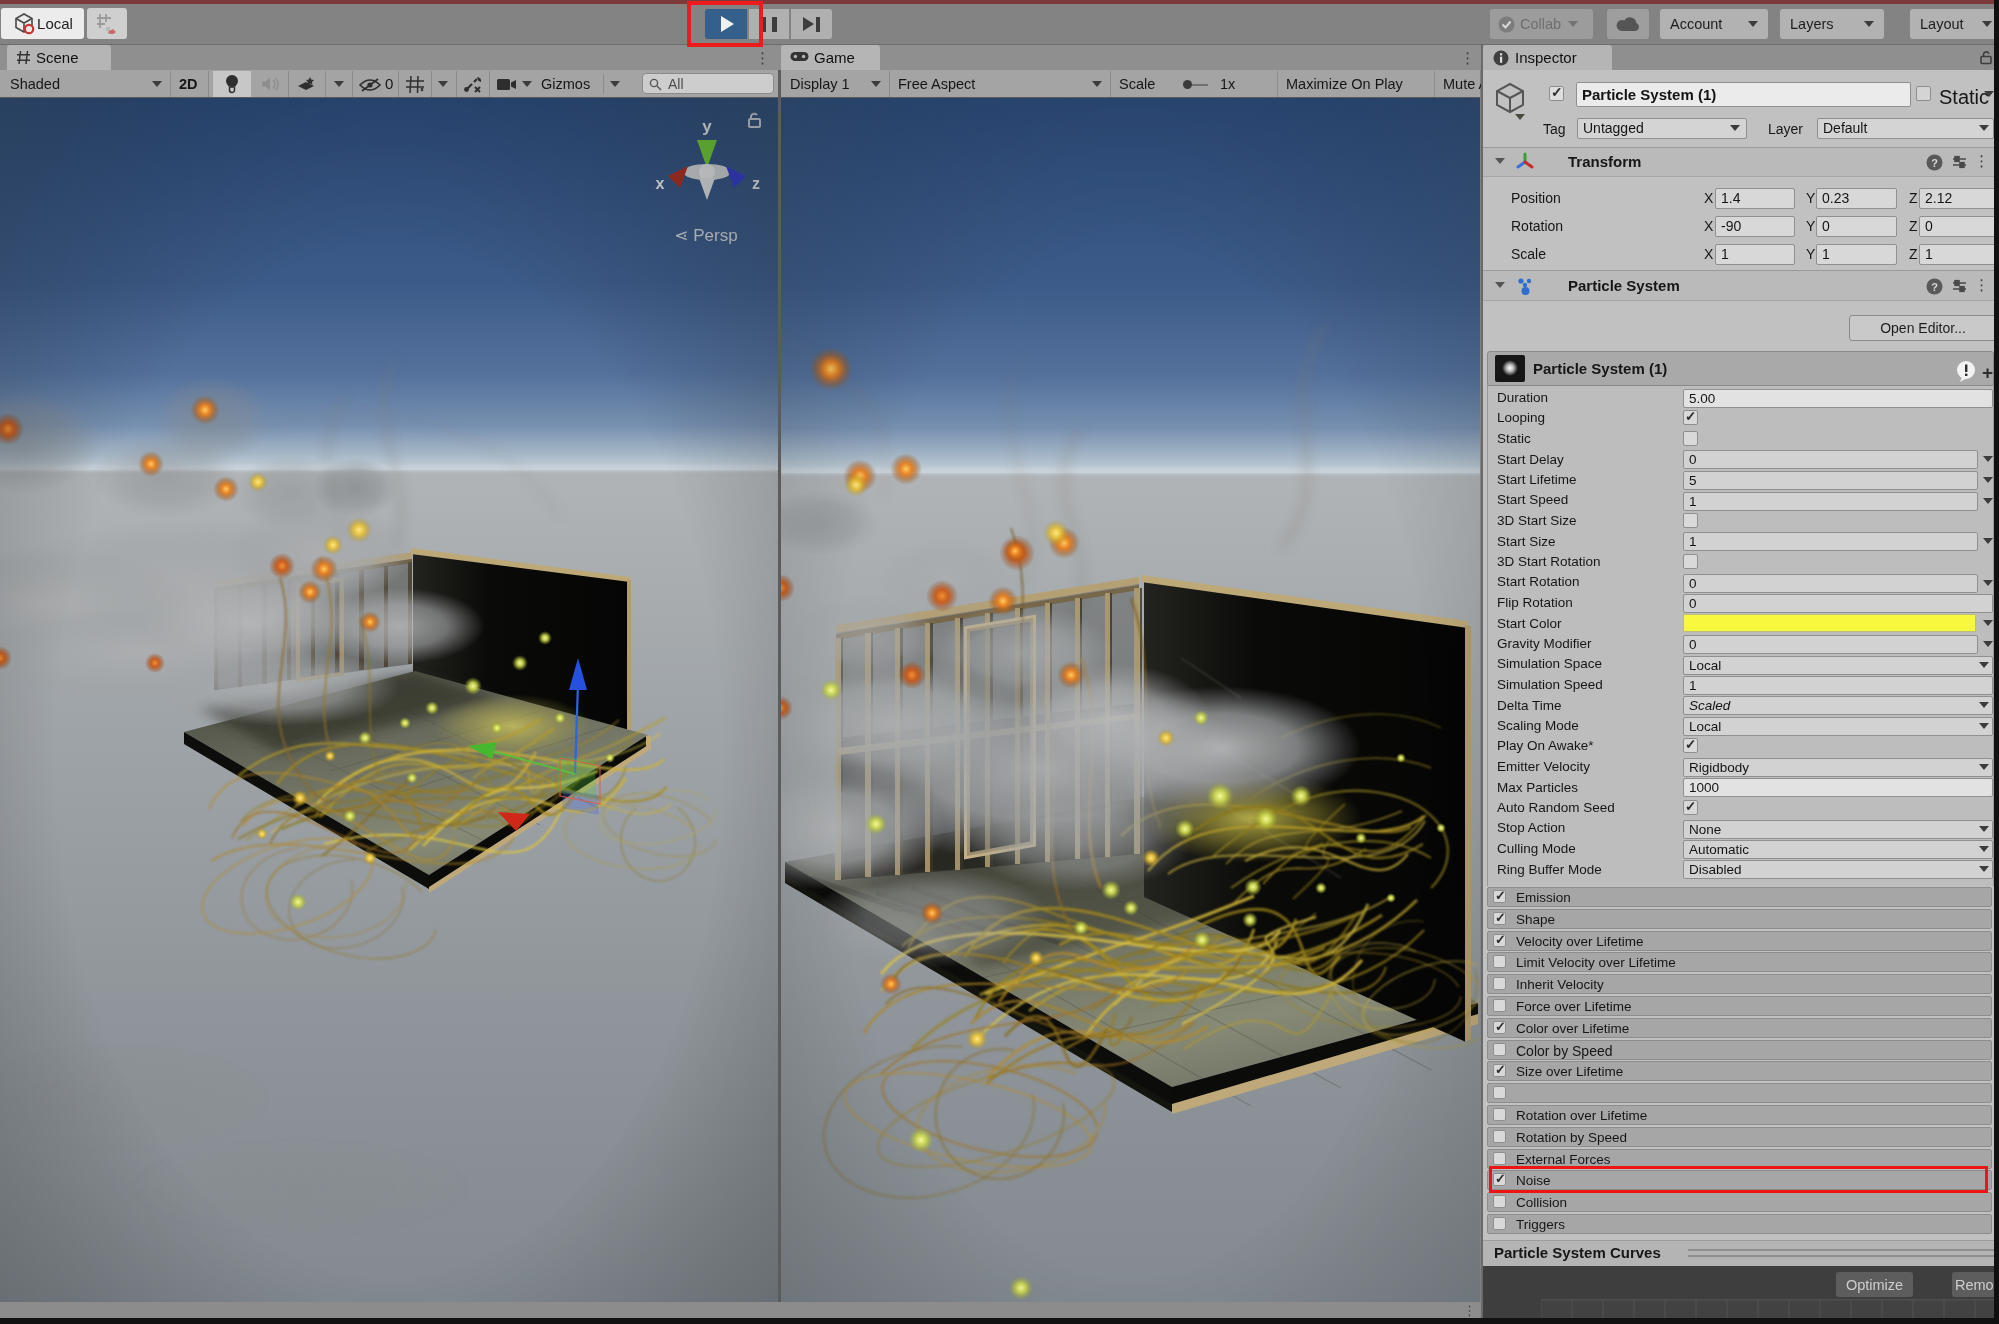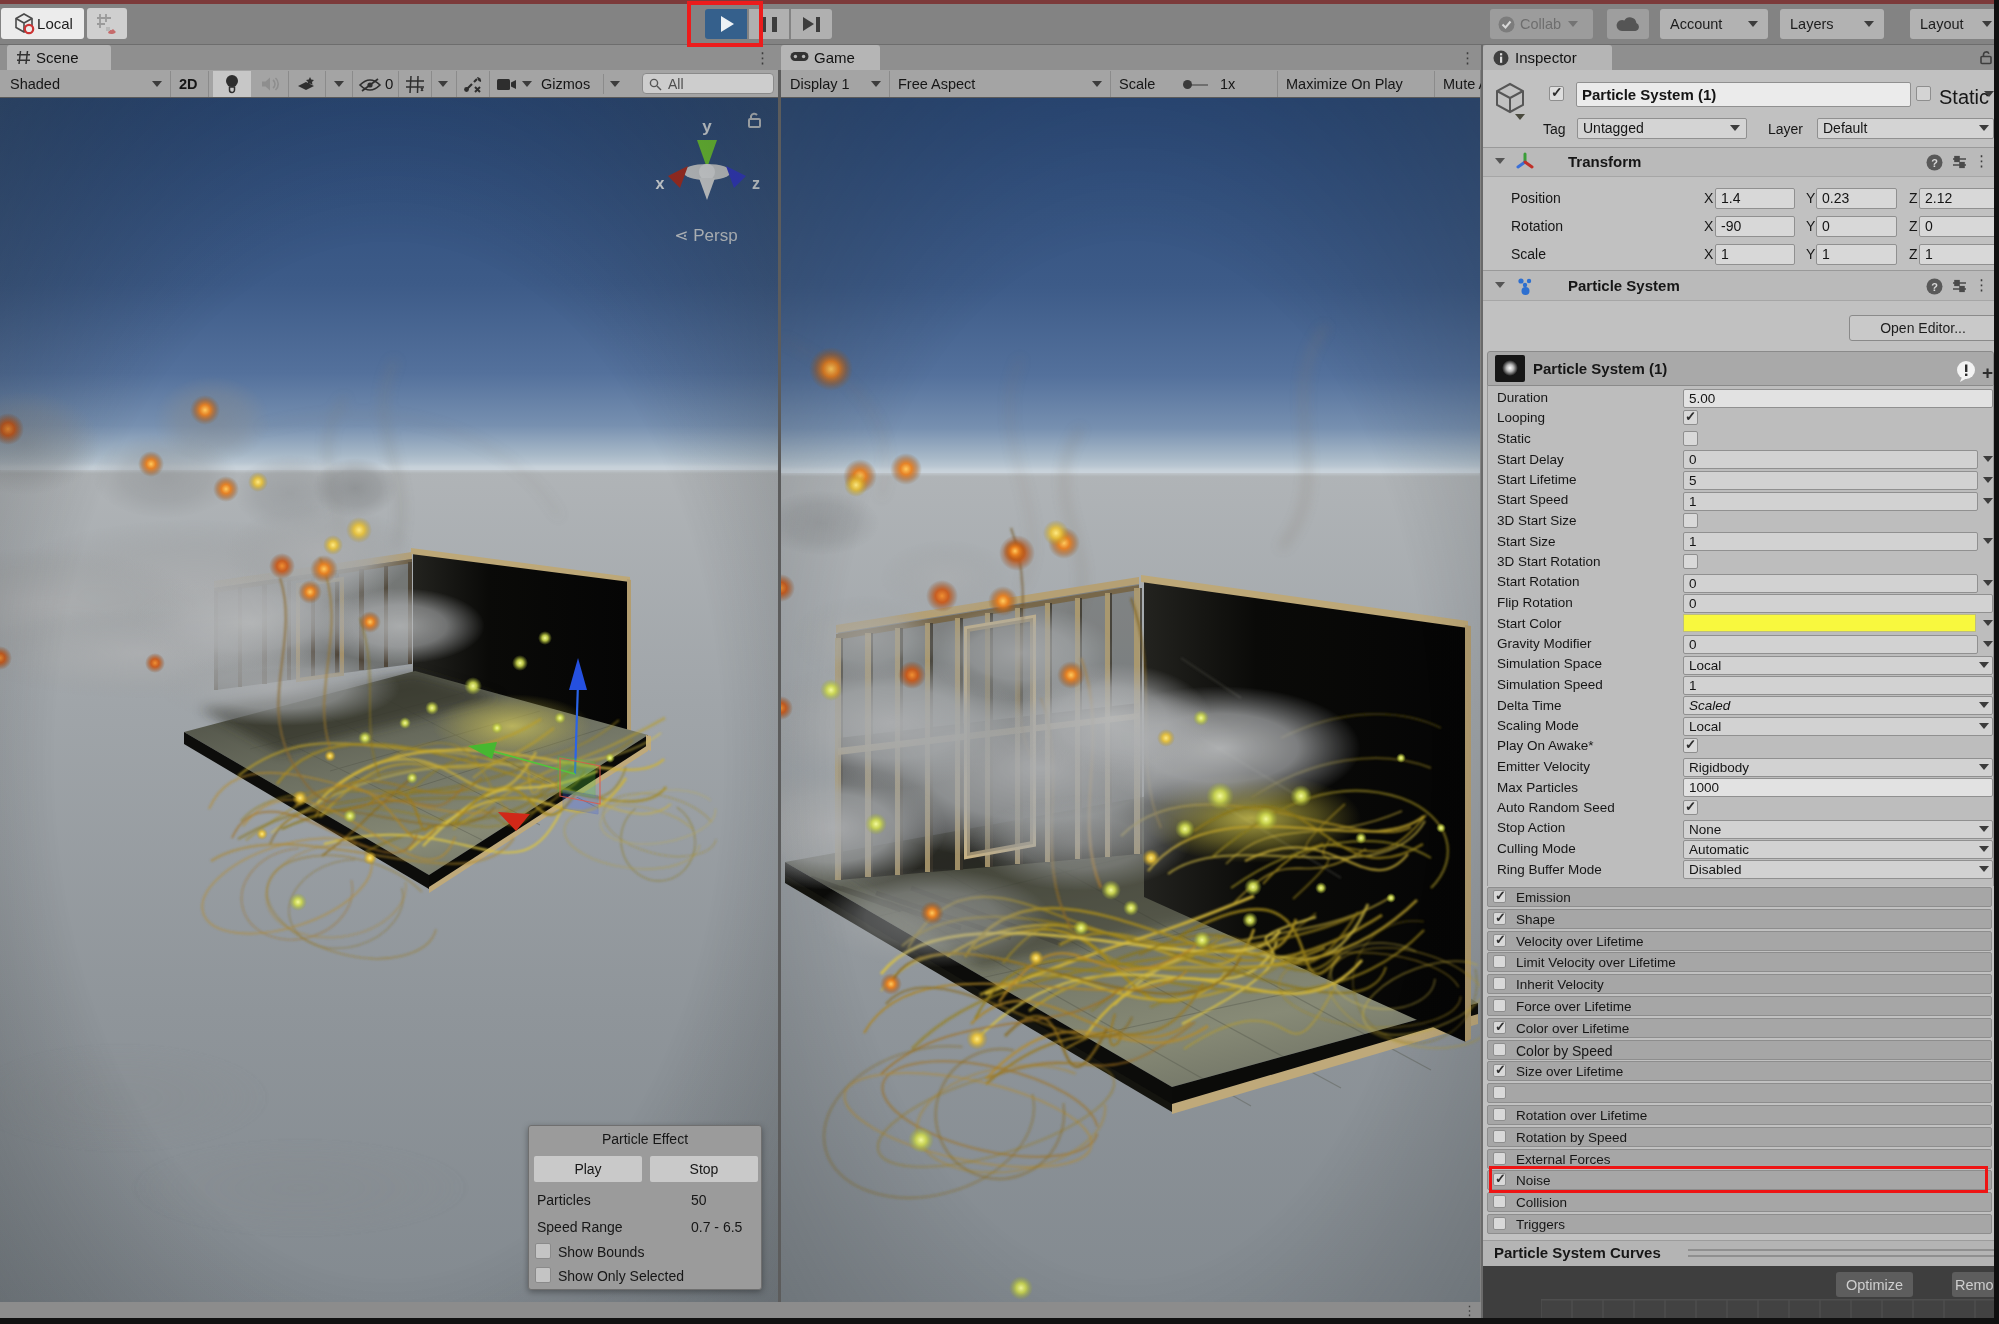--- a/index.html
+++ b/index.html
@@ -399,33 +399,20 @@
 <circle cx="707" cy="74" r="8" fill="#e2e4e6"></circle>
 <path d="M699 80 L715 80 L707 102 Z" fill="#d8dadc"></path>
 <text x="660" y="91" fill="#dde2e6" font-size="16" font-weight="bold" font-family="Liberation Sans" text-anchor="middle">x</text>
 <text x="756" y="91" fill="#dde2e6" font-size="16" font-weight="bold" font-family="Liberation Sans" text-anchor="middle">z</text>
 <rect x="749" y="21" width="11" height="8" rx="1" fill="none" stroke="#c8ccd0" stroke-width="2"></rect>
 <path d="M751 21 v-3 a3.5 3.5 0 0 1 6 -1" fill="none" stroke="#c8ccd0" stroke-width="2"></path>
 <text x="706" y="143" fill="#c8cdd2" font-size="17" font-family="Liberation Sans" text-anchor="middle">⋖ Persp</text>
 </g>
       <rect x="0" y="0" width="778" height="1204" fill="url(#vig)"></rect>
     </svg>
-<div class="abs" style="left:528px;top:1125px;width:234px;height:165px;background:#9b9b9b;border:1px solid #6f6f6f;border-radius:3px;box-shadow:0 2px 6px rgba(0,0,0,0.35);z-index:40;">
-<div style="text-align:center;font-size:14px;color:#161616;margin-top:5px;">Particle Effect</div>
-<div style="position:absolute;left:5px;top:30px;width:108px;height:26px;background:#c9c9c9;border-radius:2px;font-size:14px;color:#161616;display:flex;align-items:center;justify-content:center;">Play</div>
-<div style="position:absolute;left:121px;top:30px;width:108px;height:26px;background:#c9c9c9;border-radius:2px;font-size:14px;color:#161616;display:flex;align-items:center;justify-content:center;">Stop</div>
-<div style="position:absolute;left:8px;top:66px;font-size:14px;color:#161616;">Particles</div>
-<div style="position:absolute;left:162px;top:66px;font-size:14px;color:#161616;">50</div>
-<div style="position:absolute;left:8px;top:93px;font-size:14px;color:#161616;">Speed Range</div>
-<div style="position:absolute;left:162px;top:93px;font-size:14px;color:#161616;">0.7 - 6.5</div>
-<div style="position:absolute;left:6px;top:117px;width:16px;height:16px;background:#c4c4c4;border:1px solid #8a8a8a;border-radius:2px;"></div>
-<div style="position:absolute;left:29px;top:118px;font-size:14px;color:#161616;">Show Bounds</div>
-<div style="position:absolute;left:6px;top:141px;width:16px;height:16px;background:#c4c4c4;border:1px solid #8a8a8a;border-radius:2px;"></div>
-<div style="position:absolute;left:29px;top:142px;font-size:14px;color:#161616;">Show Only Selected</div>
-</div>
 <svg class="abs" style="left:781px;top:98px;" width="699" height="1204" viewBox="0 0 699 1204">
 <defs>
 <linearGradient id="sky2" x1="0" y1="0" x2="0" y2="1">
  <stop offset="0" stop-color="#2b4a79"></stop>
  <stop offset="0.5" stop-color="#3d5b88"></stop>
  <stop offset="0.74" stop-color="#54719c"></stop>
  <stop offset="0.88" stop-color="#7790b0"></stop>
  <stop offset="0.96" stop-color="#a8b9c8"></stop>
  <stop offset="1" stop-color="#c7d1da"></stop>
 </linearGradient>

